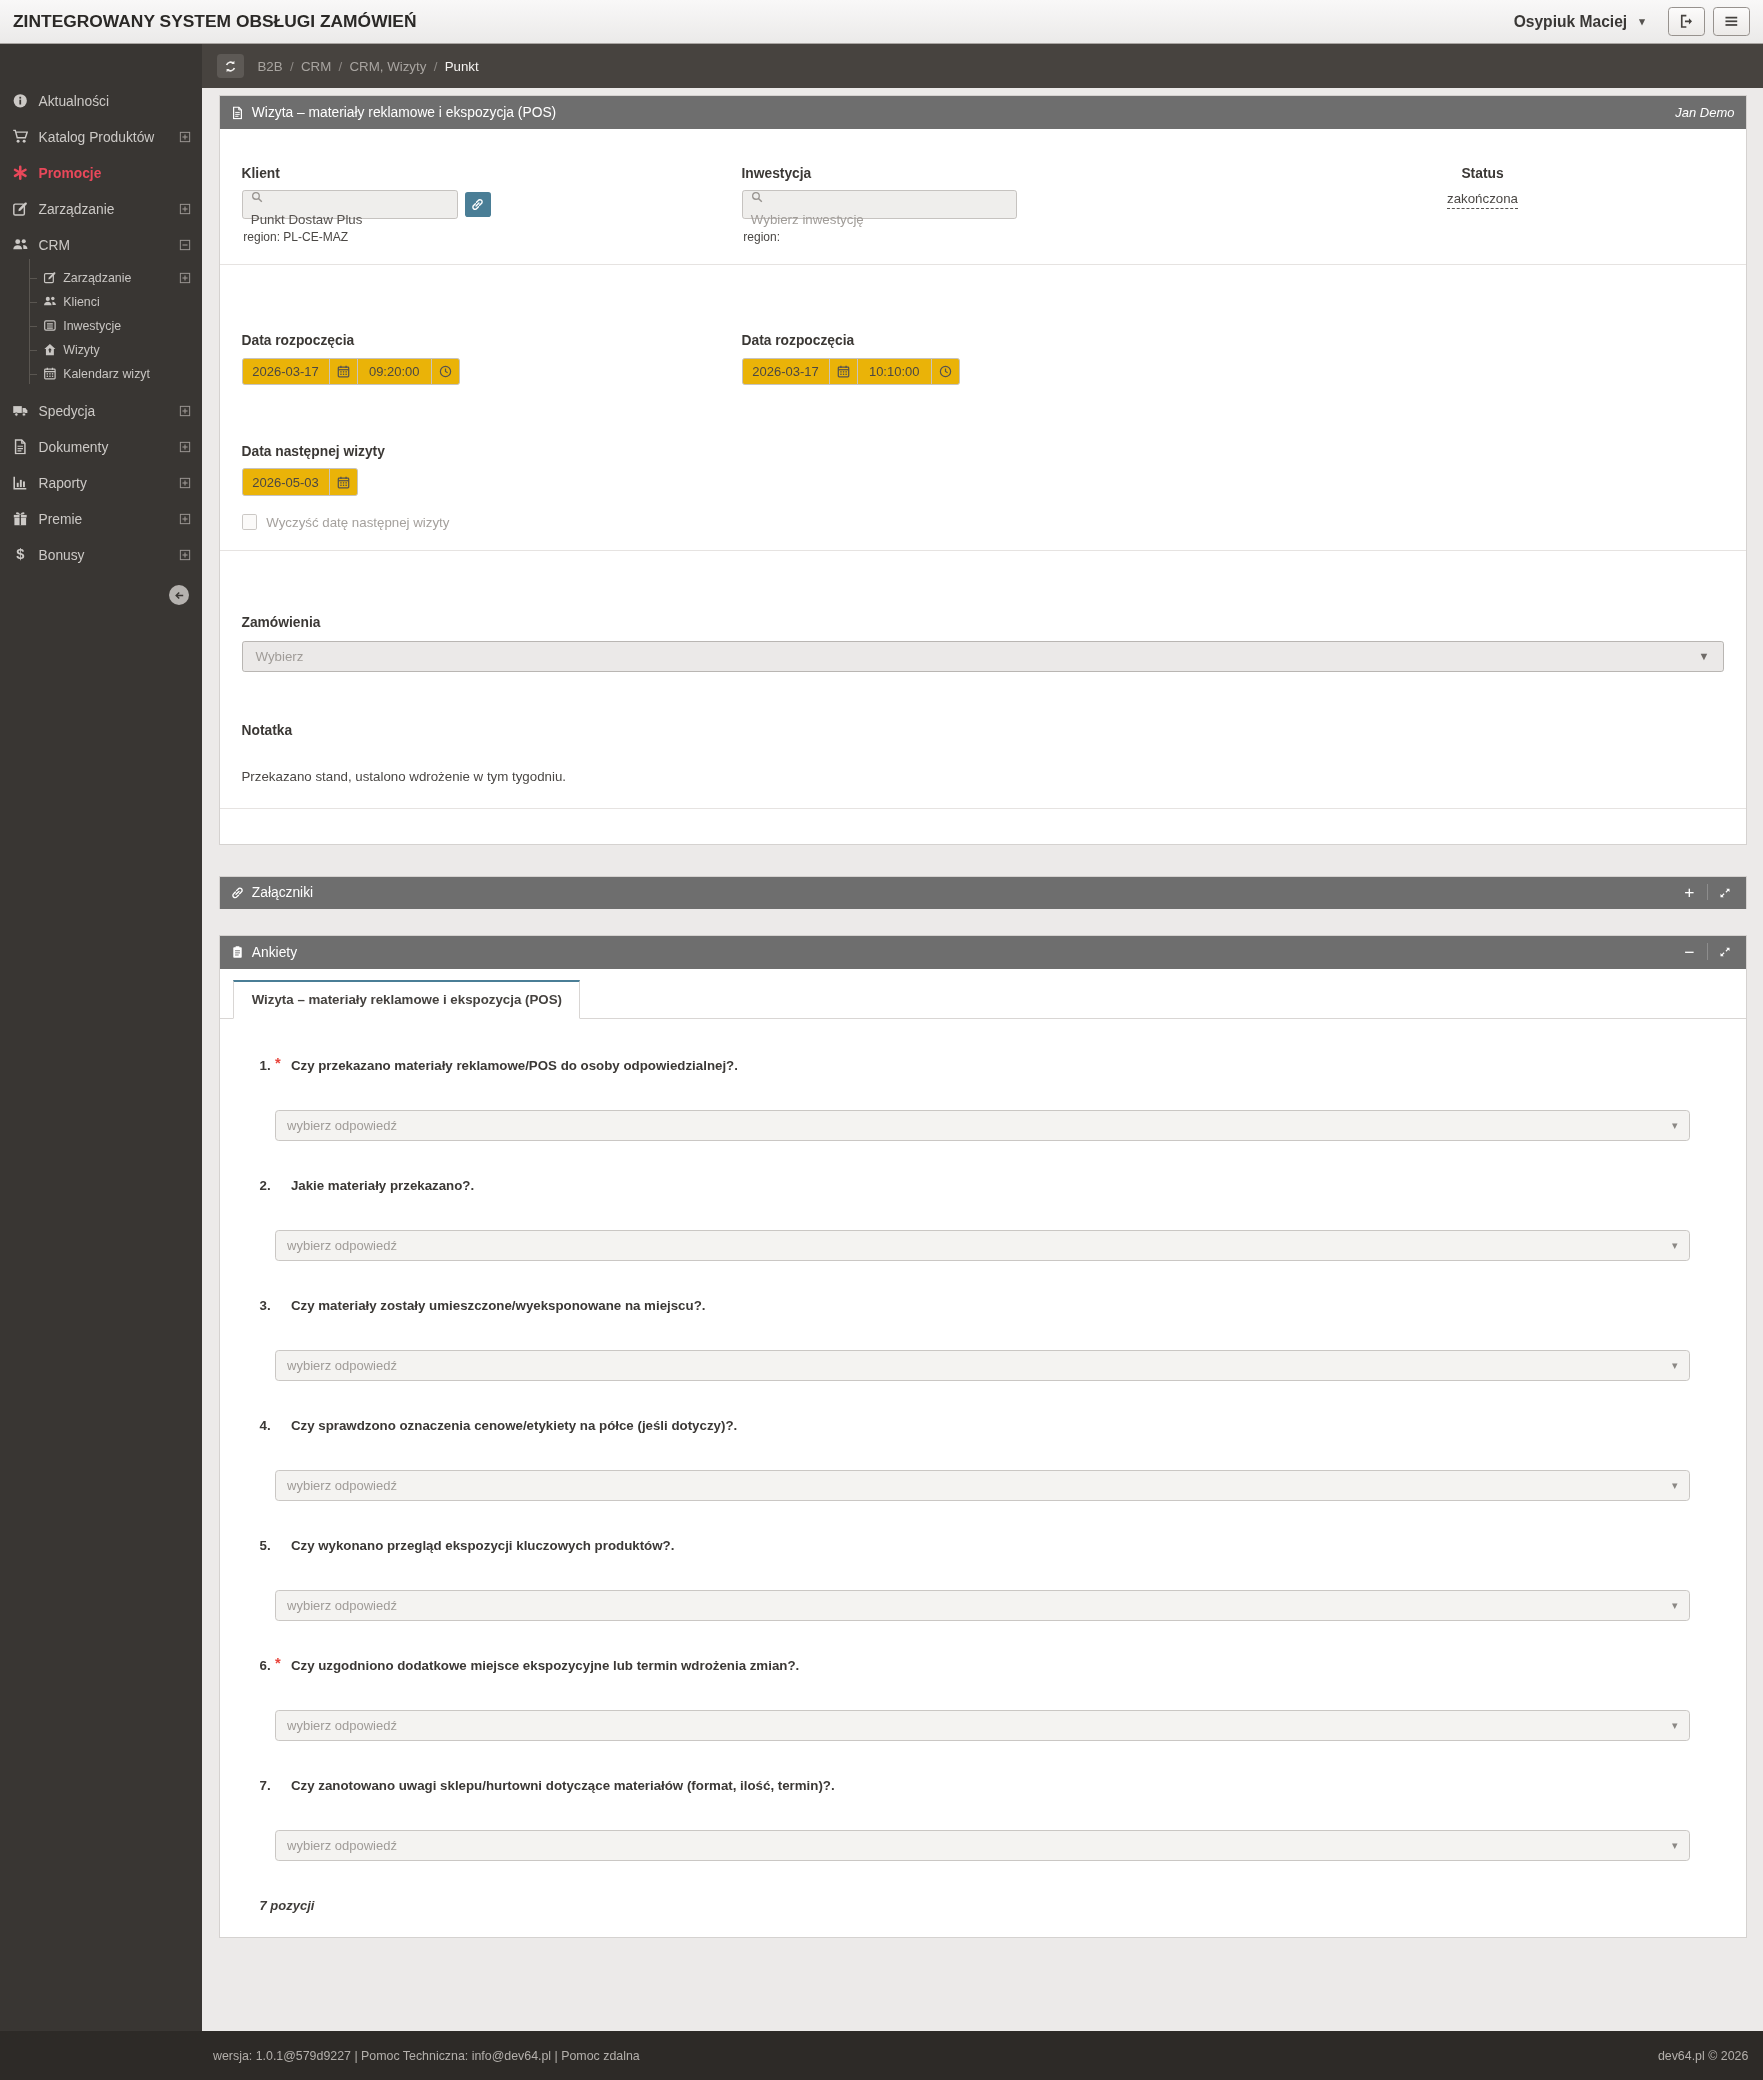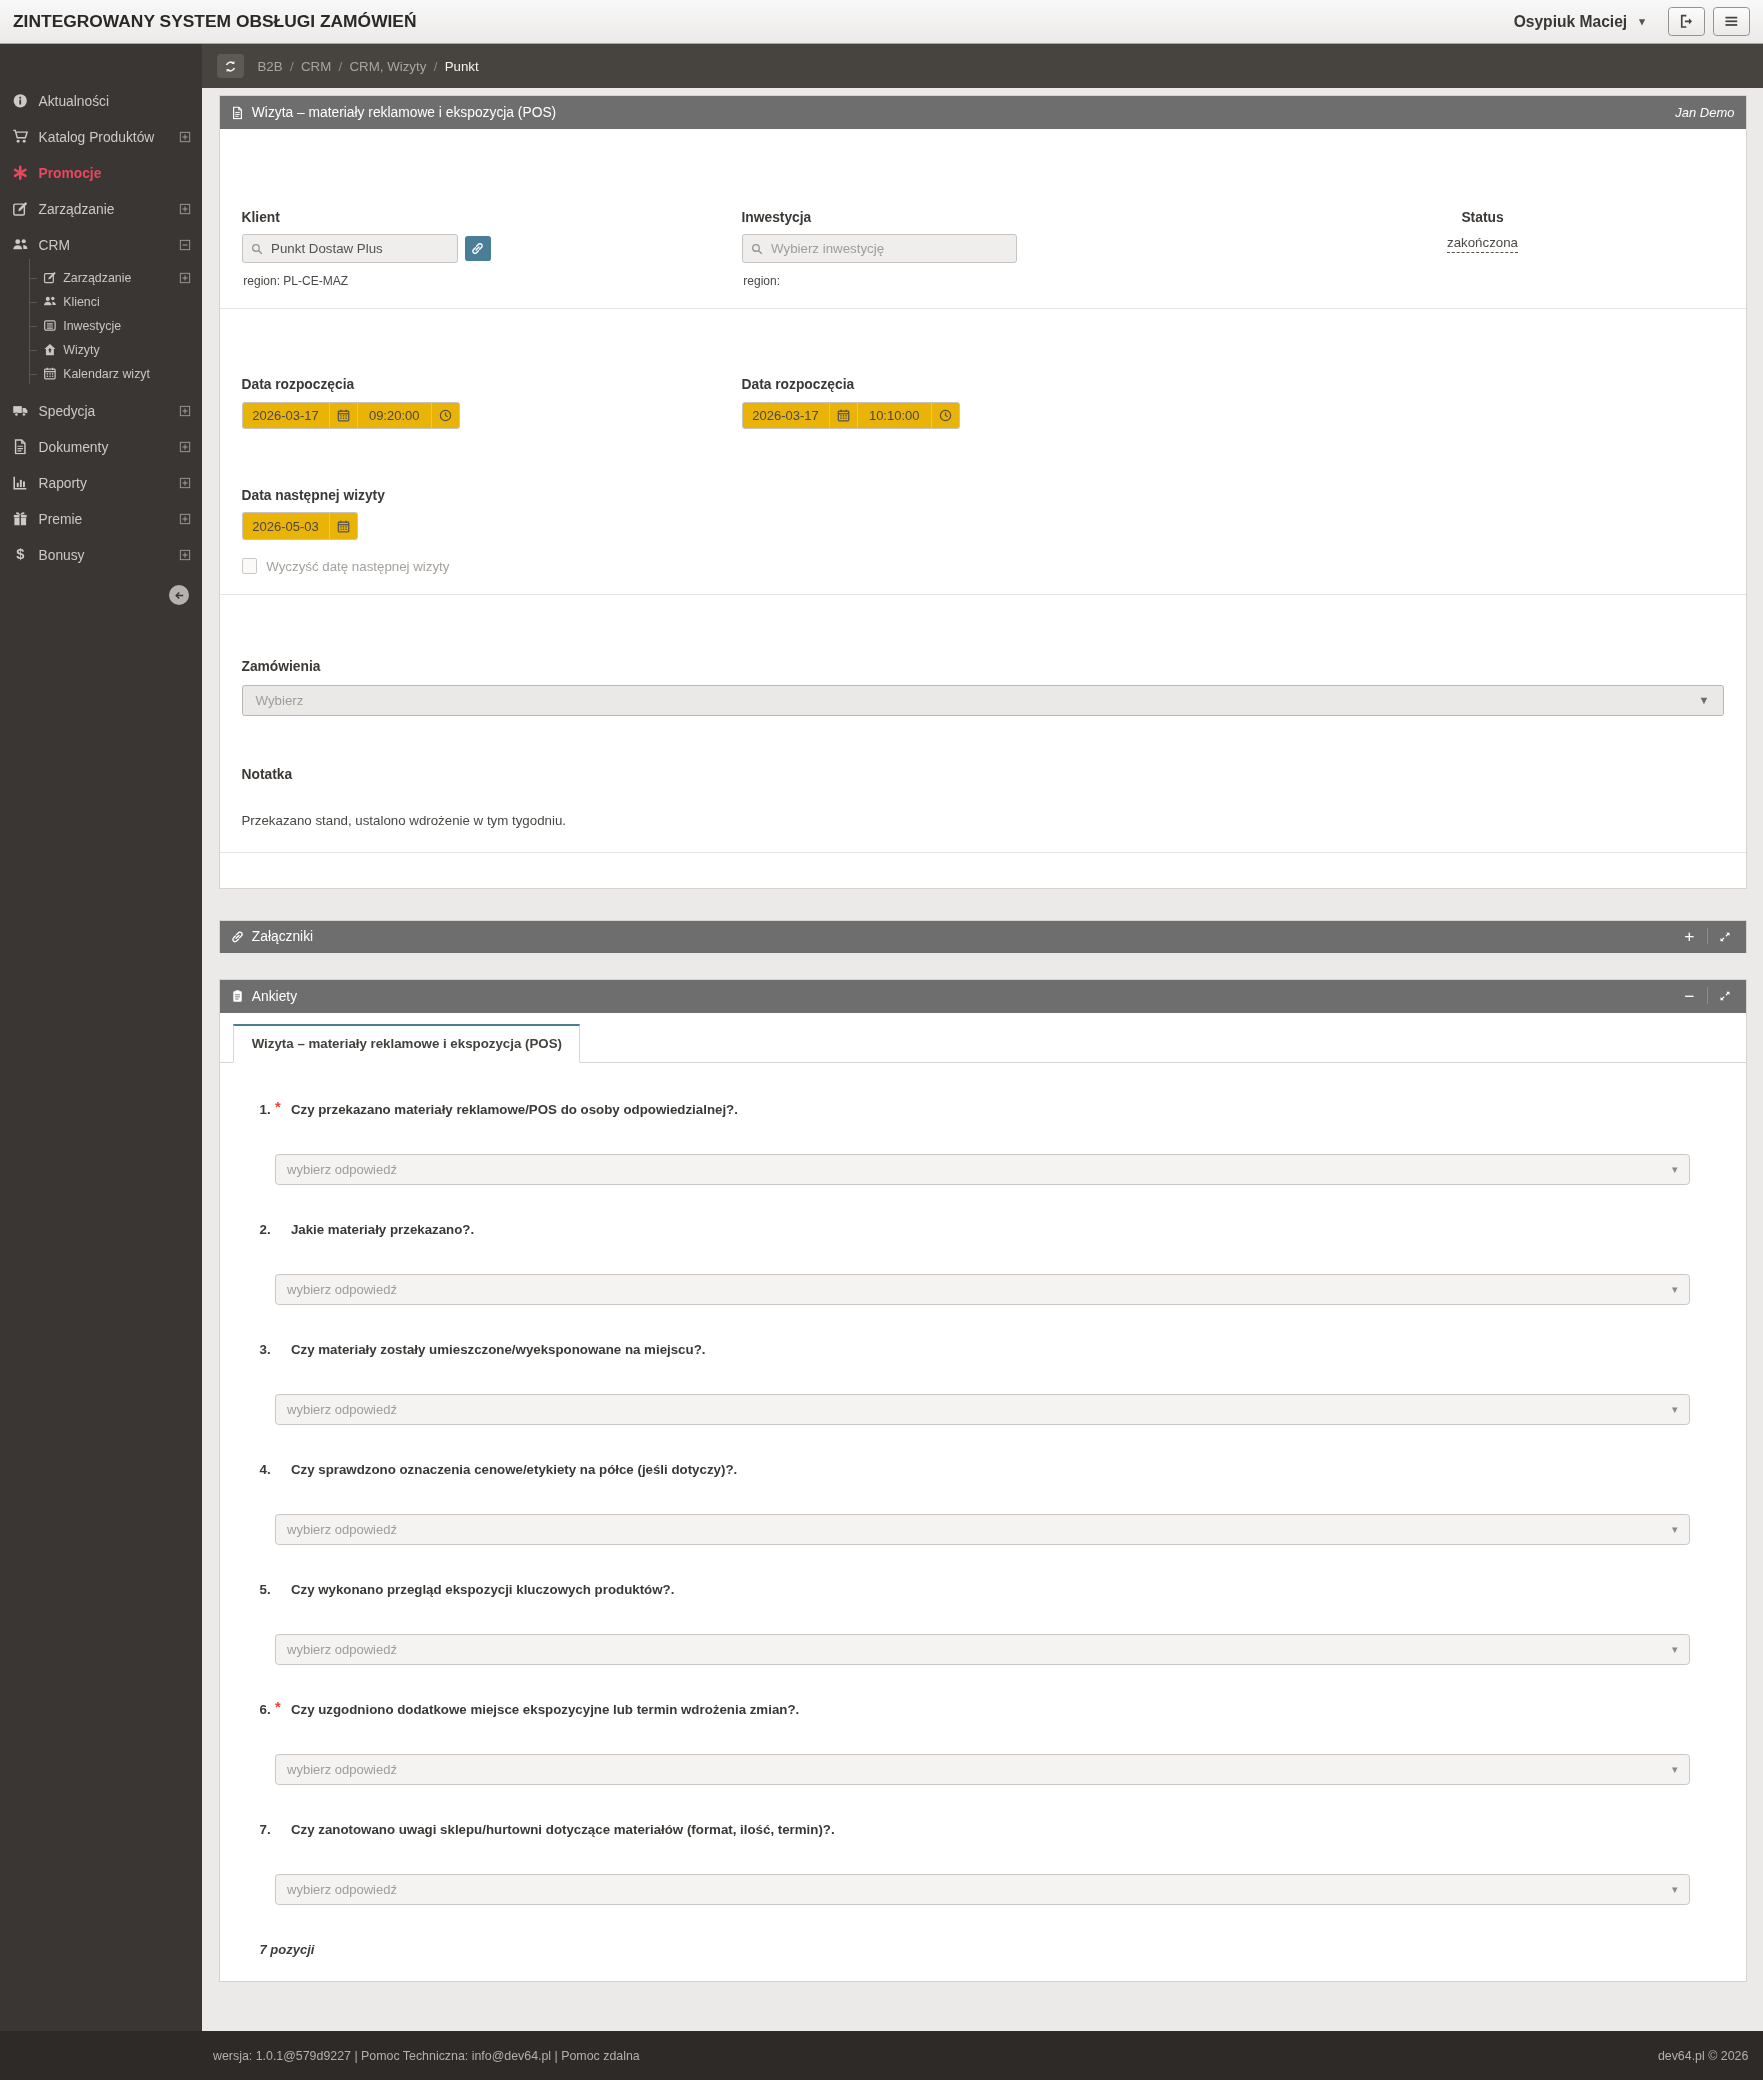--- a/index.html
+++ b/index.html
@@ -69,30 +69,30 @@
 .panel-hd .svgi{width:13px;height:13.8px;}
 .hd-right{margin-left:auto;display:flex;align-items:flex-start;}
 .jan{font-style:italic;font-size:13px;}
 .hd-tool{color:#fff;display:flex;align-items:center;justify-content:center;width:18.4px;height:18.4px;font-size:17.4px;line-height:1;}
 .hd-tool .svgi{width:12px;height:12px;}
 .hd-sep{width:0.9px;height:16.5px;background:#8d8d8d;margin:0 8.3px;}
 
 .bar-standalone{margin-top:31px;border:0.9px solid #d5d2d0;border-bottom:none;}
 
 
-.panel-bd{padding:37px 22px 35px;margin-top:44px;}
+.panel-bd{padding:37px 22px 35px;}
 .frow{display:flex;}
 .fcol1{width:500px;}
 .fcol2{width:500px;}
 .fcol3{flex:1;text-align:center;}
 .flabel{font-weight:bold;font-size:13.8px;color:#3b3835;margin-bottom:9.2px;}
 .hgroup{display:flex;align-items:center;gap:7.3px;}
 .search-input{
-  display:flex;align-items:center;gap:8.3px;height:29px;padding:0 8.3px;
-  background:#efeeec;border:0.9px solid #c6c3c0;border-radius:2.8px;font-size:13.3px;color:#55514e;
+  display:flex;gap:8.3px;height:29px;padding:0 8.3px;
+  background:#efeeec;border:0.9px solid #c6c3c0;border-radius:2.8px;font-size:13.3px;color:#55514e;flex-direction:column;
 }
 .search-input .svgi{width:12px;height:12px;color:#97938f;flex:0 0 12px;}
 .w-client{width:216px;}
 .w-invest{width:275px;}
 .ph{color:#a09c98;}
 .link-btn{width:26px;height:25px;border-radius:2.8px;background:var(--accent);color:#fff;display:flex;align-items:center;justify-content:center;}
 .link-btn .svgi{width:13px;height:13px;}
 .region{margin-top:11px;font-size:12px;color:#4a4744;padding-left:1.8px;}
 .status-val{display:inline-block;font-size:13.3px;color:#4a4744;border-bottom:0.9px dashed #55524f;padding-bottom:1.8px;}
 .divider{border-top:0.9px solid #e6e3e1;margin:20px -22px 0;}

